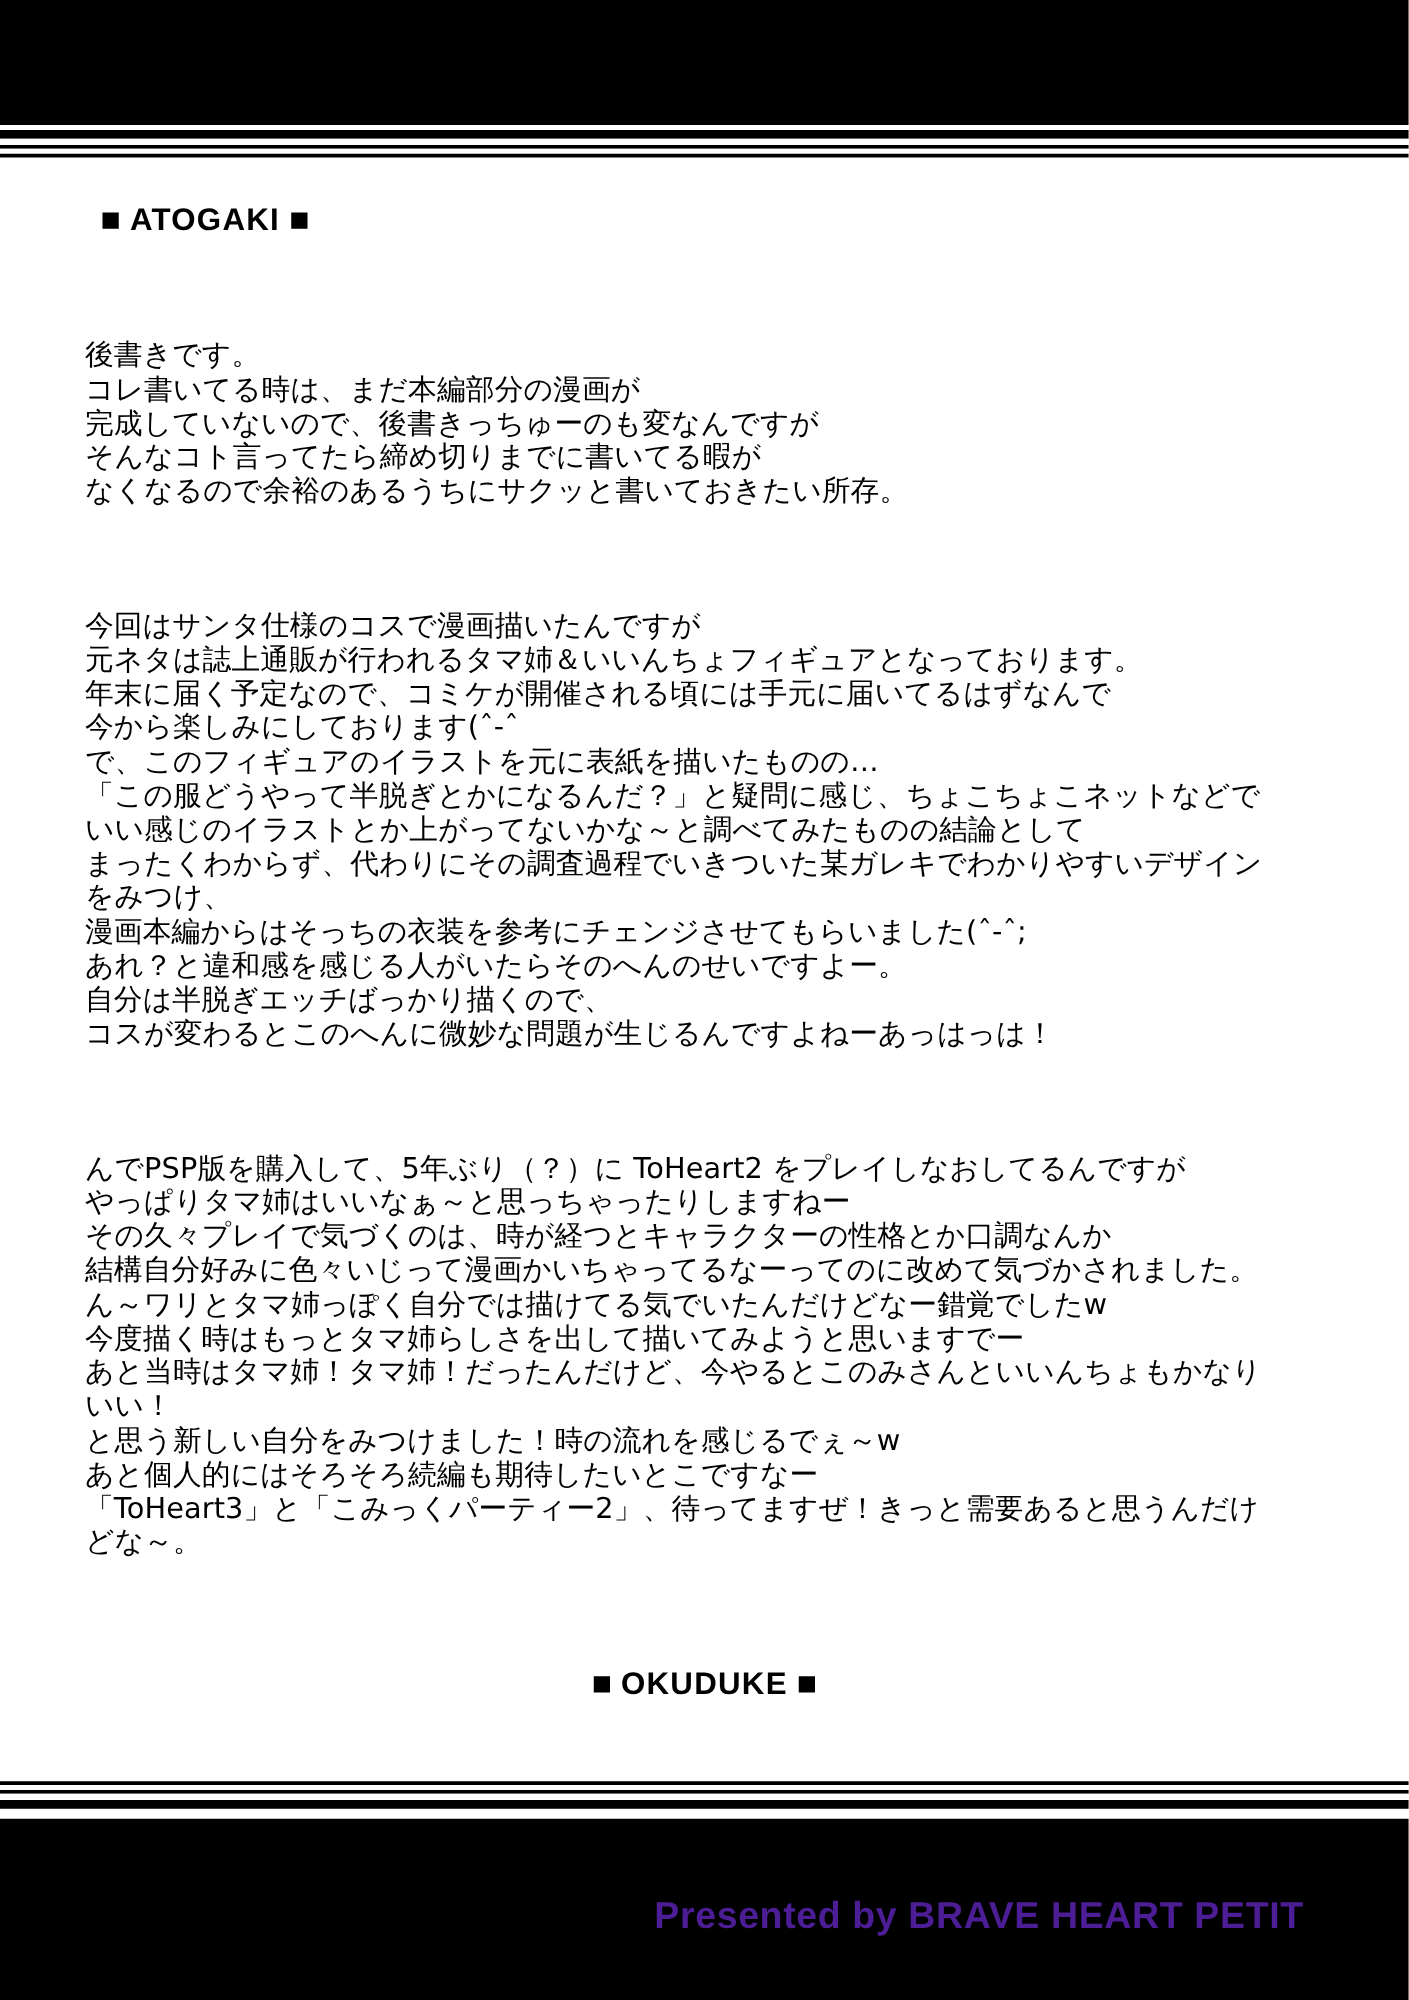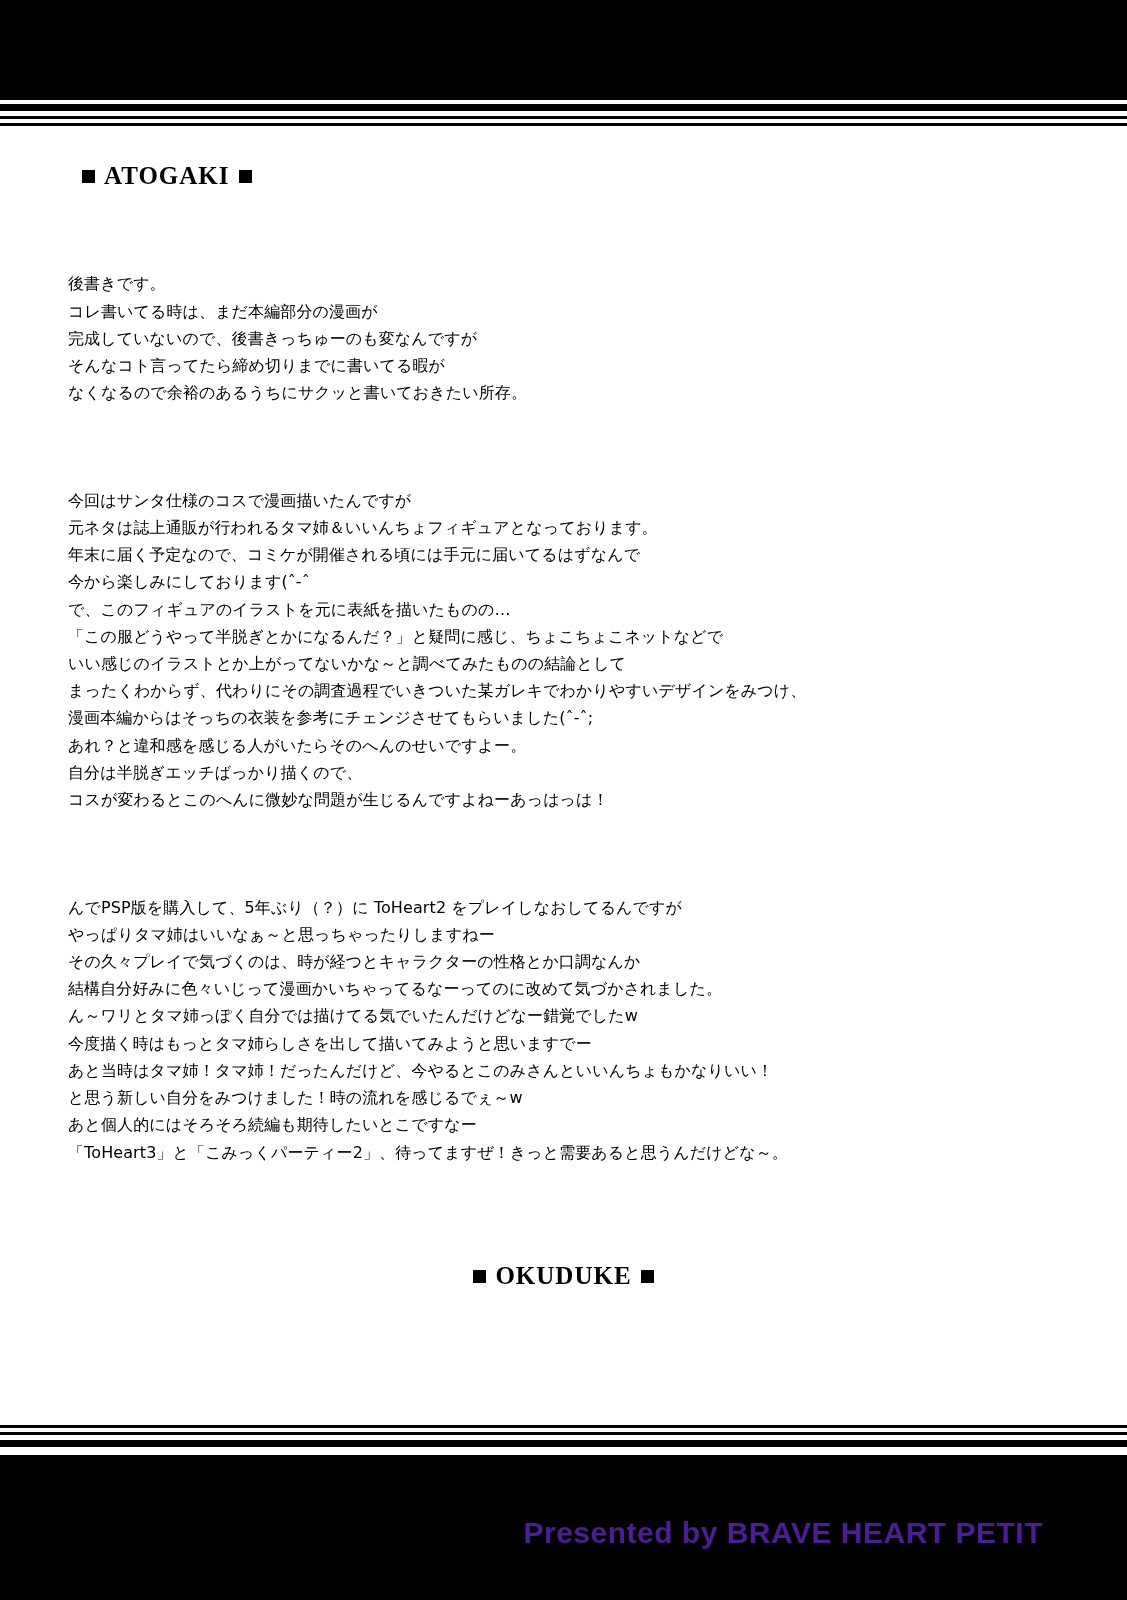--- a/index.html
+++ b/index.html
@@ -49,21 +49,21 @@
   .rule-gap-b { height: 4px; background: #ffffff; }
 
   
   .content {
     position: absolute;
     left: 0; top: 140px;
     width: 1127px;
   }
 
   .section-head {
-    font-family: Liberation Serif, serif;
+    font-family: Liberation Sans, sans-serif;
     font-weight: bold;
     font-size: 25px;
     letter-spacing: 1px;
     color: #000000;
     display: flex;
     align-items: center;
     gap: 9px;
   }
   .sq {
     display: inline-block;
@@ -75,28 +75,28 @@
   .atogaki-head {
     margin-left: 82px;
     margin-top: 22px;
   }
 
   .body-text {
     margin-left: 68px;
     margin-top: 26px;
     width: 960px;
     font-family: "DejaVu Sans", sans-serif;
-    font-size: 16px;
+    font-size: 23px;
     line-height: 27.2px;
     color: #000000;
     white-space: pre-wrap;
     letter-spacing: 0.1px;
   }
   .para { margin: 0 0 26px 0; white-space: pre-wrap; }
-  .para:last-child { margin-bottom: 12px; }
+  .para:last-child { margin-bottom: 0; }
 
   
   .okuduke-head {
     justify-content: center;
     margin-top: 30px;
   }
 
   .okuduke-block {
     position: relative;
     margin-top: 14px;

